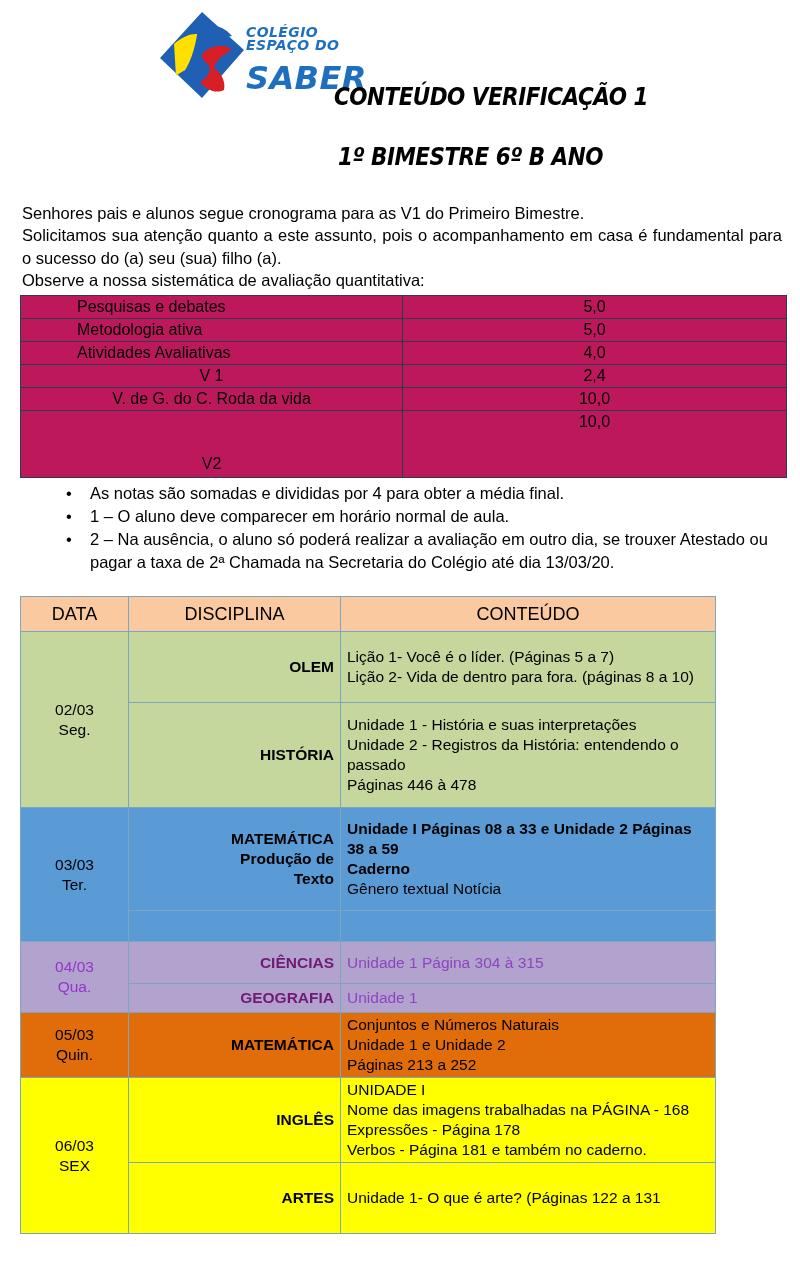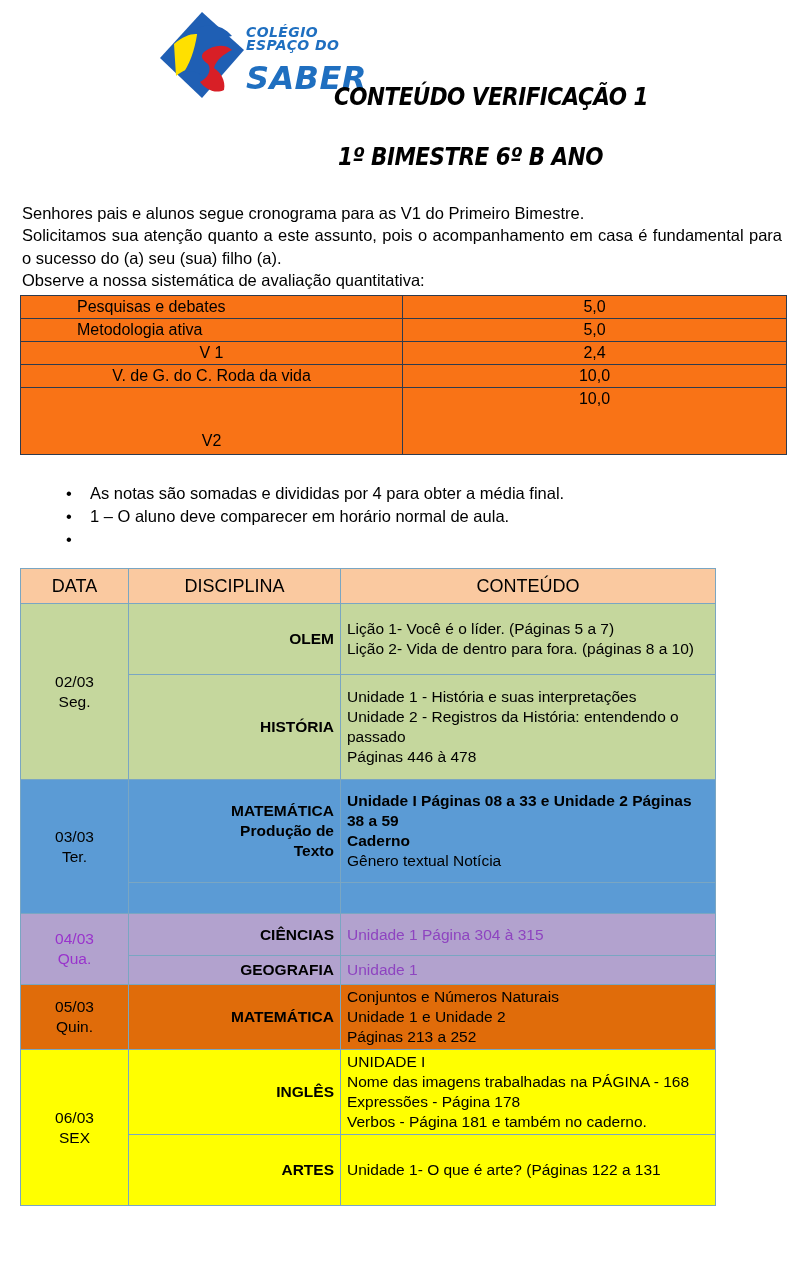--- a/index.html
+++ b/index.html
@@ -89,21 +89,21 @@
   
   .crit {
     position: absolute;
     left: 20px;
     top: 295px;
     width: 767px;
     border-collapse: collapse;
     table-layout: fixed;
   }
   .crit td {
-    background: #f97316;
+    background: #be185d;
     border: 1px solid #2e3b4e;
     font-size: 16px;
     text-align: center;
     height: 22px;
     padding: 0 4px;
     vertical-align: middle;
   }
   .crit td.label-left { text-align: left; padding-left: 56px; }
   .crit td.label-cent { text-align: center; }
   .crit tr.tall td { height: 60px; vertical-align: bottom; padding-bottom: 4px; }
@@ -123,21 +123,21 @@
   .bullets li .dot {
     position: absolute;
     left: -24px;
     top: 0;
   }
 
   
   .sched {
     position: absolute;
     left: 20px;
-    top: 568px;
+    top: 596px;
     width: 696px;
     border-collapse: collapse;
     table-layout: fixed;
   }
   .sched td {
     border: 1px solid #7aa6c2;
     vertical-align: middle;
     padding: 2px 6px;
     font-size: 15.5px;
     line-height: 20px;
@@ -151,21 +151,21 @@
   }
   .c-data { width: 108px; text-align: center; font-size: 17px; line-height: 23px; }
   .c-disc { width: 212px; text-align: right; font-weight: bold; font-size: 17px; line-height: 22px; }
   .c-cont { text-align: left; }
 
   .green   { background: #c5d79d; }
   .blue    { background: #5b9bd5; }
   .purple  { background: #b2a2ce; }
   .orange  { background: #e06c0a; }
   .yellow  { background: #ffff00; }
-  .purple .c-disc { color: #000000; }
+  .purple .c-disc { color: #701a75; }
   .purple .c-cont { color: #8e44c0; font-size: 15.5px; }
   .purple .c-data { color: #9933cc; }
   .blue .c-cont .b { font-weight: bold; }
   .empty-row td { height: 26px; }
 </style>
 </head>
 <body>
 
 <div class="header">
 
@@ -201,20 +201,24 @@
   <tbody>
     <tr>
       <td class="label-left">Pesquisas e debates</td>
       <td class="val">5,0</td>
     </tr>
     <tr>
       <td class="label-left">Metodologia ativa</td>
       <td class="val">5,0</td>
     </tr>
     <tr>
+      <td class="label-left">Atividades Avaliativas</td>
+      <td class="val">4,0</td>
+    </tr>
+    <tr>
       <td class="label-cent">V 1</td>
       <td class="val">2,4</td>
     </tr>
     <tr>
       <td class="label-cent">V. de G. do C.    Roda da vida</td>
       <td class="val">10,0</td>
     </tr>
     <tr class="tall">
       <td class="label-cent">V2</td>
       <td class="val">10,0</td>
@@ -227,20 +231,21 @@
     <li>
       <span class="dot">•</span>
       <span>As notas são somadas e divididas por 4 para obter a média final.</span>
     </li>
     <li>
       <span class="dot">•</span>
       <span>1 – O aluno deve comparecer em horário normal de aula.</span>
     </li>
     <li>
       <span class="dot">•</span>
+      <span>2 – Na ausência, o aluno só poderá realizar a avaliação em outro dia, se trouxer Atestado ou pagar a taxa de 2ª Chamada na Secretaria do Colégio até dia 13/03/20.</span>
     </li>
   </ul>
 </div>
 
 <table class="sched">
   <colgroup>
       <col style="width:108px">
       <col style="width:212px">
       <col>
     </colgroup>

